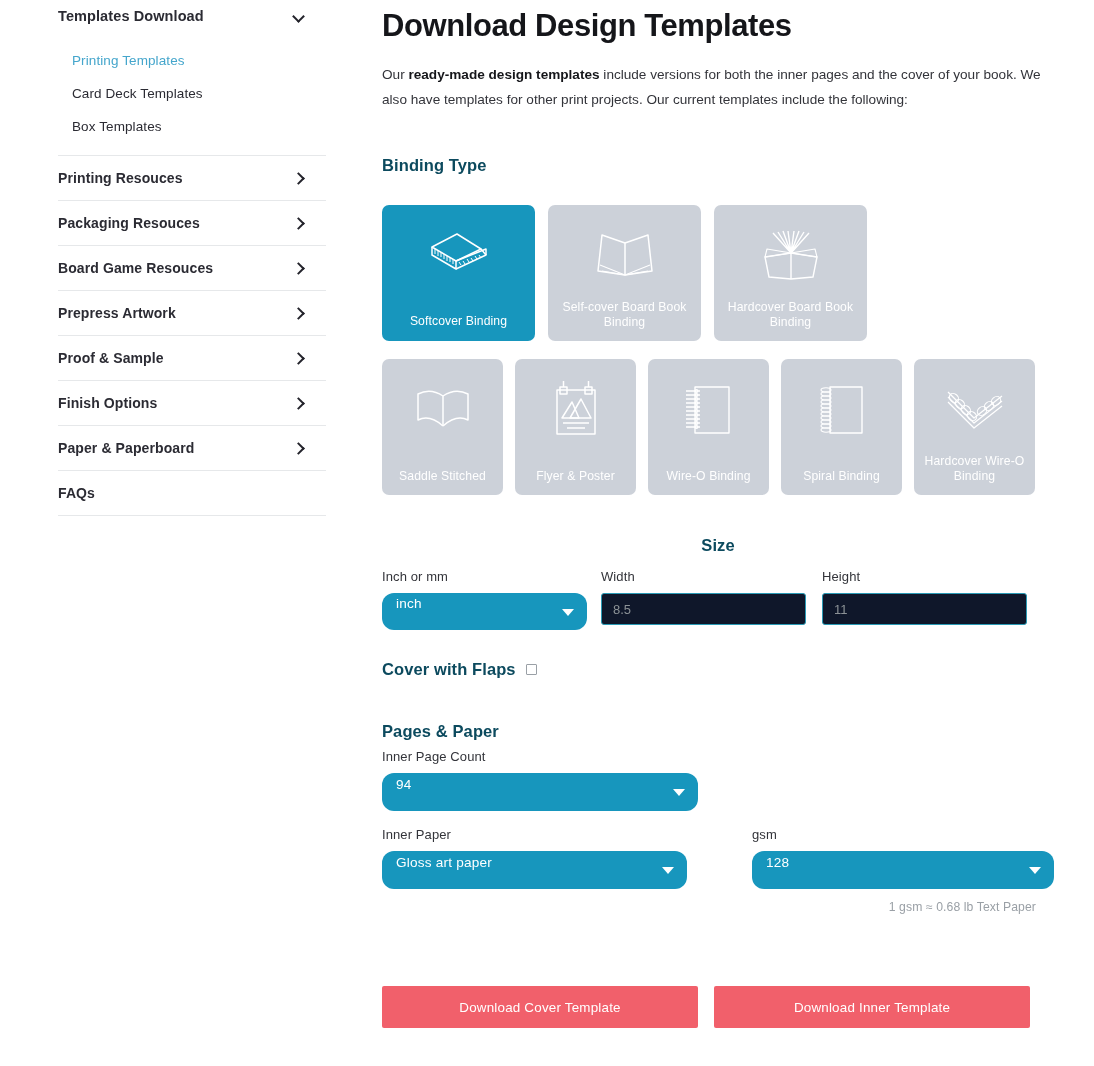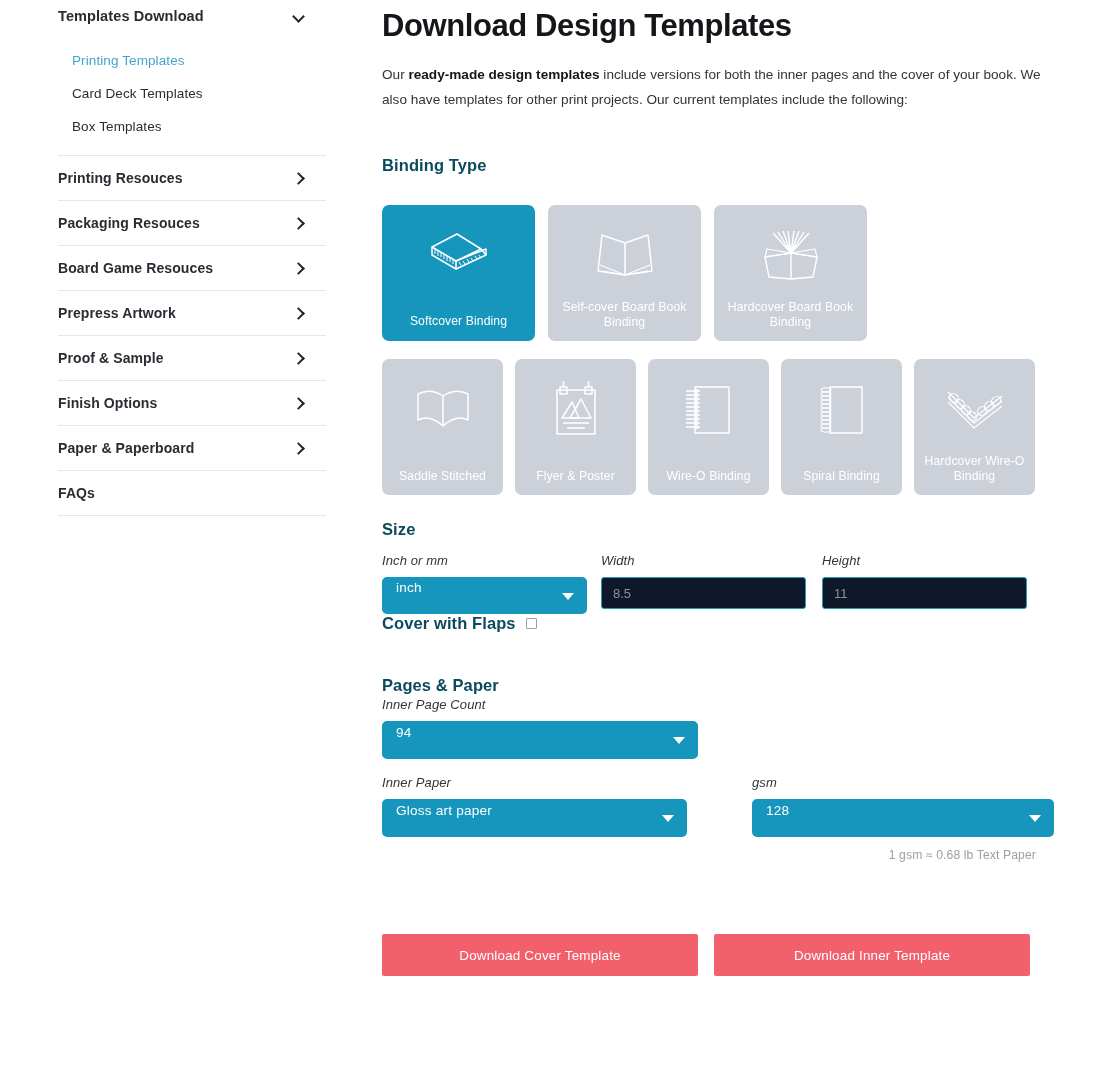--- a/index.html
+++ b/index.html
@@ -96,24 +96,24 @@
   }
   .card.active .clabel { padding-bottom:12px; }
 
   #row1 .card { width:153px; height:136px; margin-right:13px; }
   #row1 .card:last-child { margin-right:0; }
   #row2 { margin-top:18px; }
   #row2 .card { width:121px; height:136px; margin-right:12px; }
   #row2 .card:last-child { margin-right:6px; }
 
   
-  #size-head { margin-top:25px; }
-  .field-label { font-size:13px; color:#33343a; letter-spacing:.1px;font-style:italic; }
+  #size-head { margin-top:41px;text-align:center; }
+  .field-label { font-size:13px; color:#33343a; letter-spacing:.1px; }
   .sel {
-    position:relative; height:37px; border-radius:5px;
+    position:relative; height:37px; border-radius:12px;
     background:#1796bd; color:#fff;
     display:flex; align-items:center;
     padding:0 34px 16px 14px; font-size:13.6px; cursor:pointer;
     letter-spacing:.2px;
   }
   .sel .arrow {
     position:absolute; right:13px; top:50%; margin-top:-3px;
     width:0; height:0;
     border-left:6px solid transparent; border-right:6px solid transparent;
     border-top:7px solid #ffffff;
@@ -125,29 +125,29 @@
     font-family:"Liberation Sans", sans-serif;
   }
   .txtin::placeholder { color:#8c9296; }
 
   #size-fields { margin-top:14px; display:flex; }
   #f-unit { width:205px; margin-right:14px; }
   #f-width { width:205px; margin-right:16px; }
   #f-height { width:205px; }
   #size-fields .field-label { display:block; margin-bottom:9px; }
 
-  #flaps-row { display:flex; align-items:center; }
+  #flaps-row { margin-top:30px; display:flex; align-items:center; }
   #flaps-row h2 { margin:0; }
   .cbox {
     width:11px; height:11px; border:1px solid #9aa0a6;
     background:#fff; margin-left:10px; border-radius:1px; cursor:pointer;
   }
 
   #pages-head { margin-top:43px; }
-  #ipc-label { margin-top:2px; display:block; }
+  #ipc-label { margin-top:8px; display:block; }
   #ipc-sel { width:316px; margin-top:9px; height:38px; }
   #paper-row { display:flex; margin-top:16px;gap:48px; }
   #f-paper { width:316px; margin-right:17px; }
   #f-gsm { width:313px; }
   #paper-row .field-label { display:block; margin-bottom:9px; }
   #paper-row .sel { height:38px; }
   #gsm-note {
     text-align:right; font-size:12.2px; color:#9aa0a6;
     margin-top:11px; width:654px; letter-spacing:.1px;
   }

